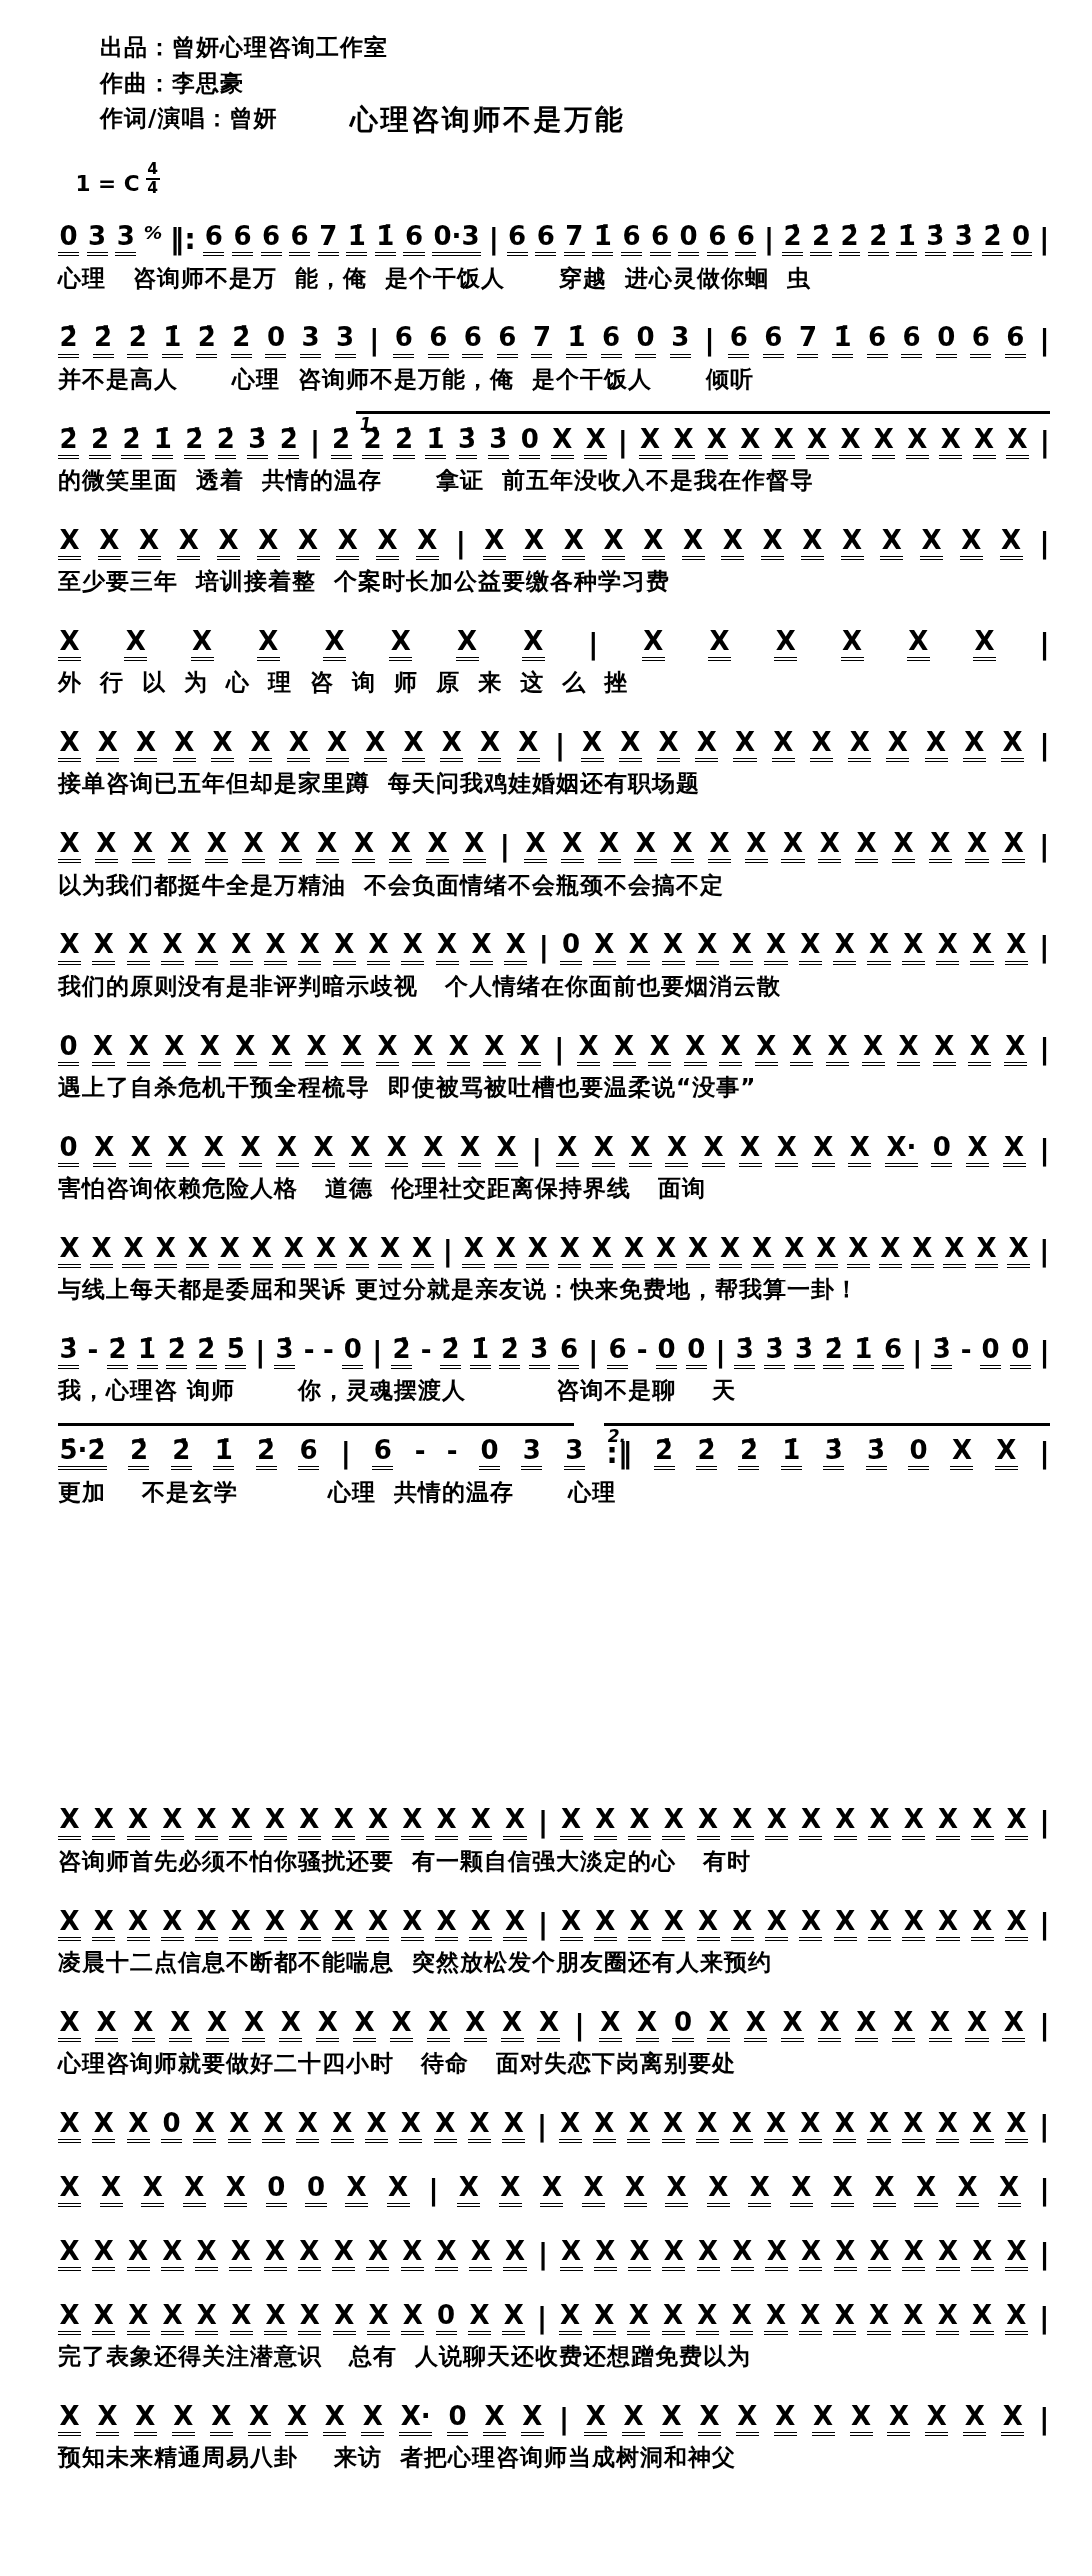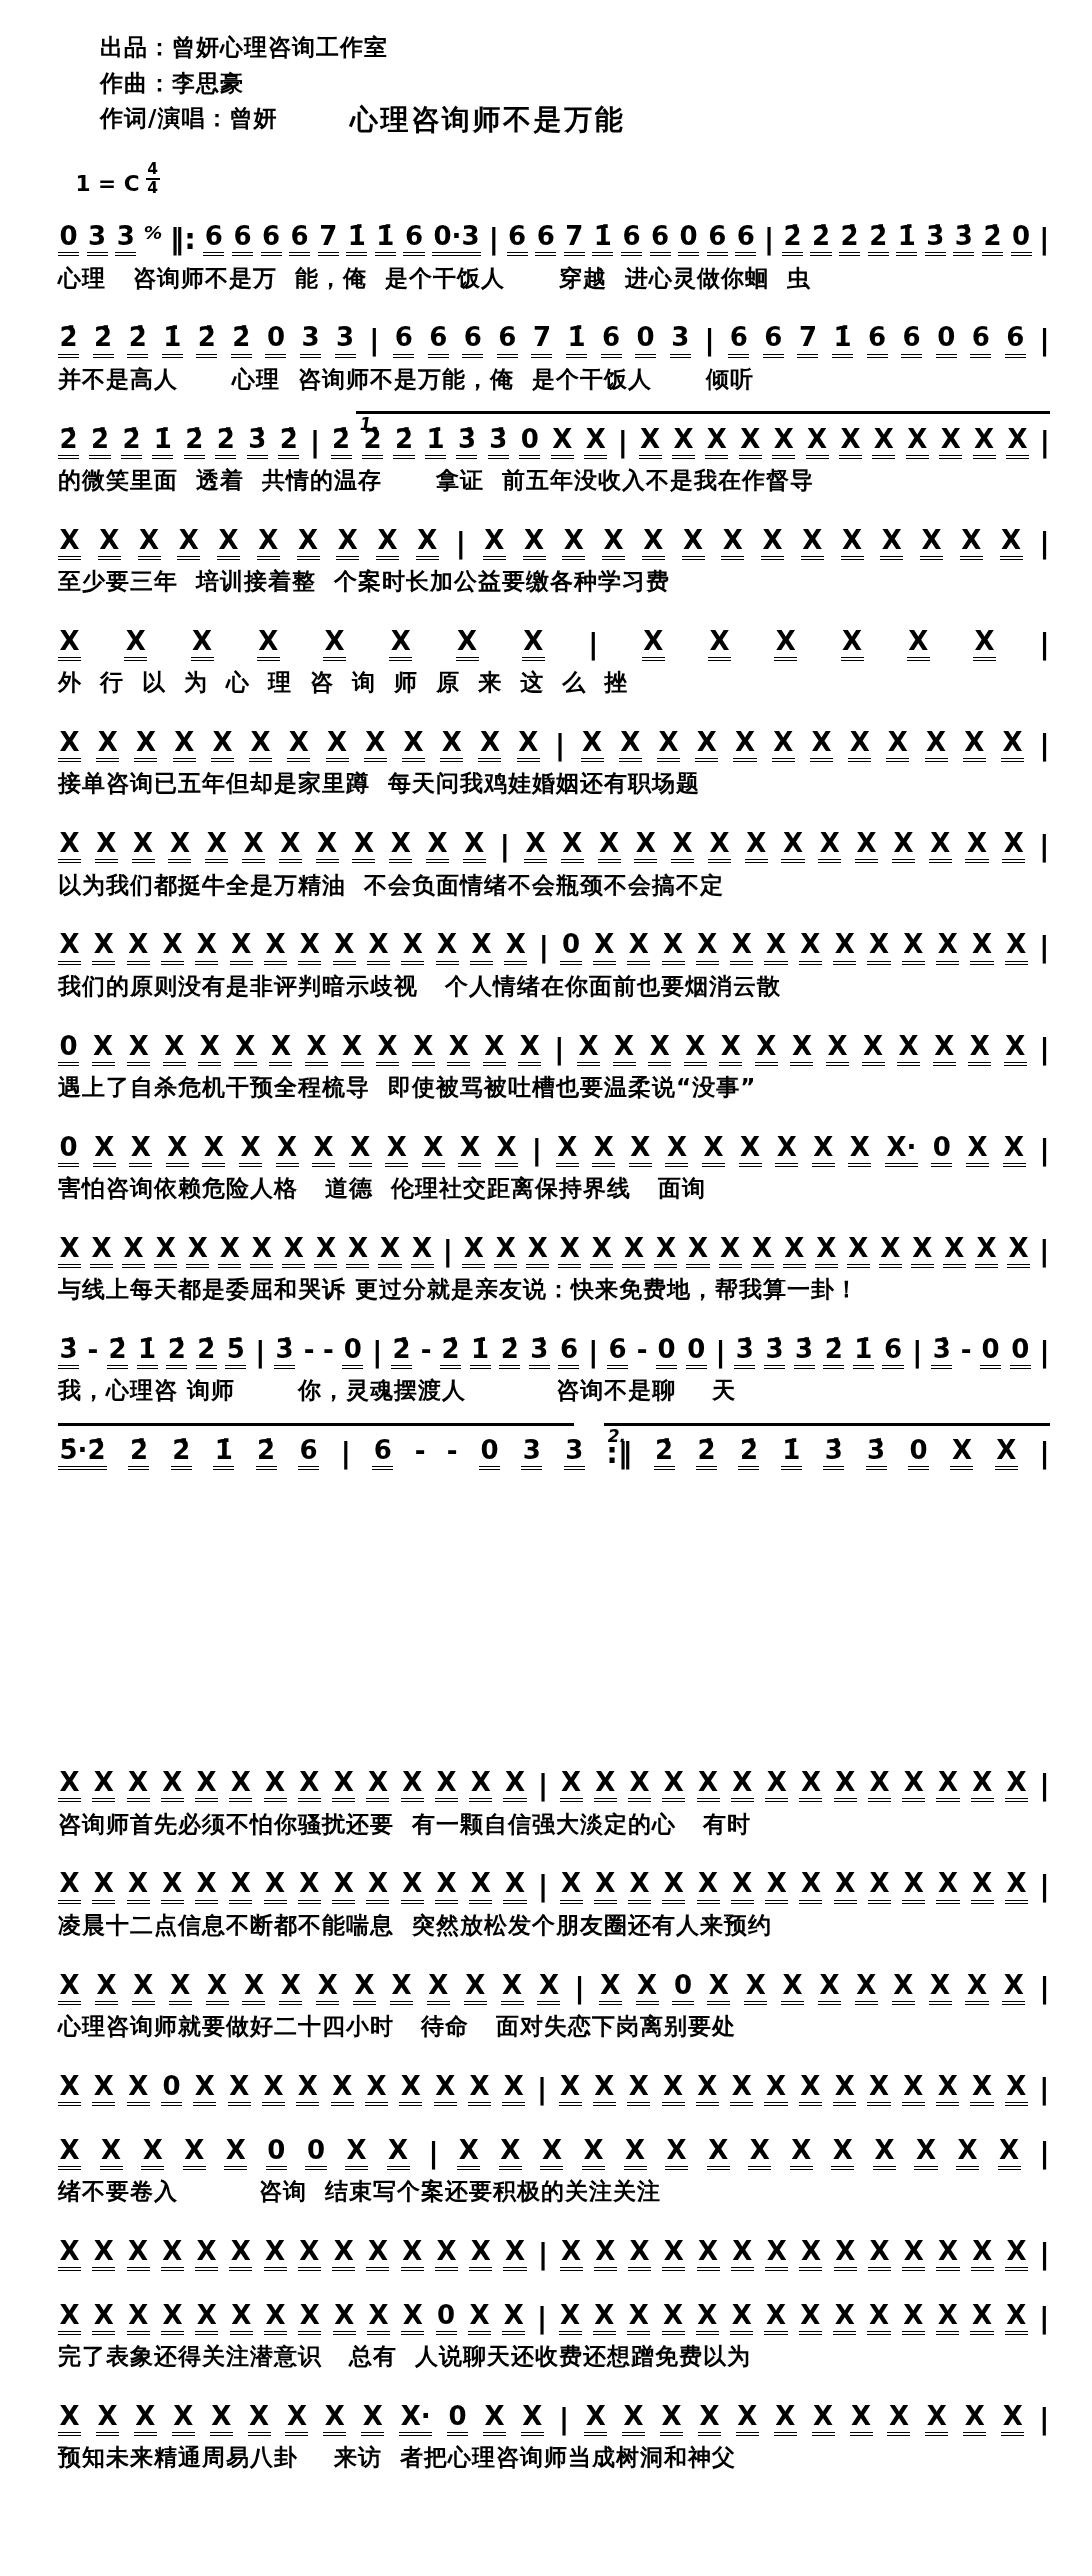--- a/index.html
+++ b/index.html
@@ -507,20 +507,21 @@
             <span class="note">2̇</span>
             <span class="note">2̇</span>
             <span class="note">1̇</span>
             <span class="note">3̇</span>
             <span class="note">3̇</span>
             <span class="note">0</span>
             <span class="note">X</span>
             <span class="note">X</span>
             <span class="bar">|</span>
           </div>
+          <div class="lyrics-row">更加    不是玄学          心理  共情的温存      心理</div>
         </div>
         <div class="page-gap"></div>
         <div class="system">
           <div class="notes-row">
             <span class="note">X</span>
             <span class="note">X</span>
             <span class="note">X</span>
             <span class="note">X</span>
             <span class="note">X</span>
             <span class="note">X</span>
@@ -674,21 +675,20 @@
             <span class="note">X</span>
             <span class="note">X</span>
             <span class="note">X</span>
             <span class="note">X</span>
             <span class="note">X</span>
             <span class="note">X</span>
             <span class="note">X</span>
             <span class="note">X</span>
             <span class="bar">|</span>
           </div>
-          <div class="lyrics-row">绪不要卷入         咨询  结束写个案还要积极的关注关注</div>
         </div>
         <div class="system">
           <div class="notes-row">
             <span class="note">X</span>
             <span class="note">X</span>
             <span class="note">X</span>
             <span class="note">X</span>
             <span class="note">X</span>
             <span class="note">X</span>
             <span class="note">X</span>

